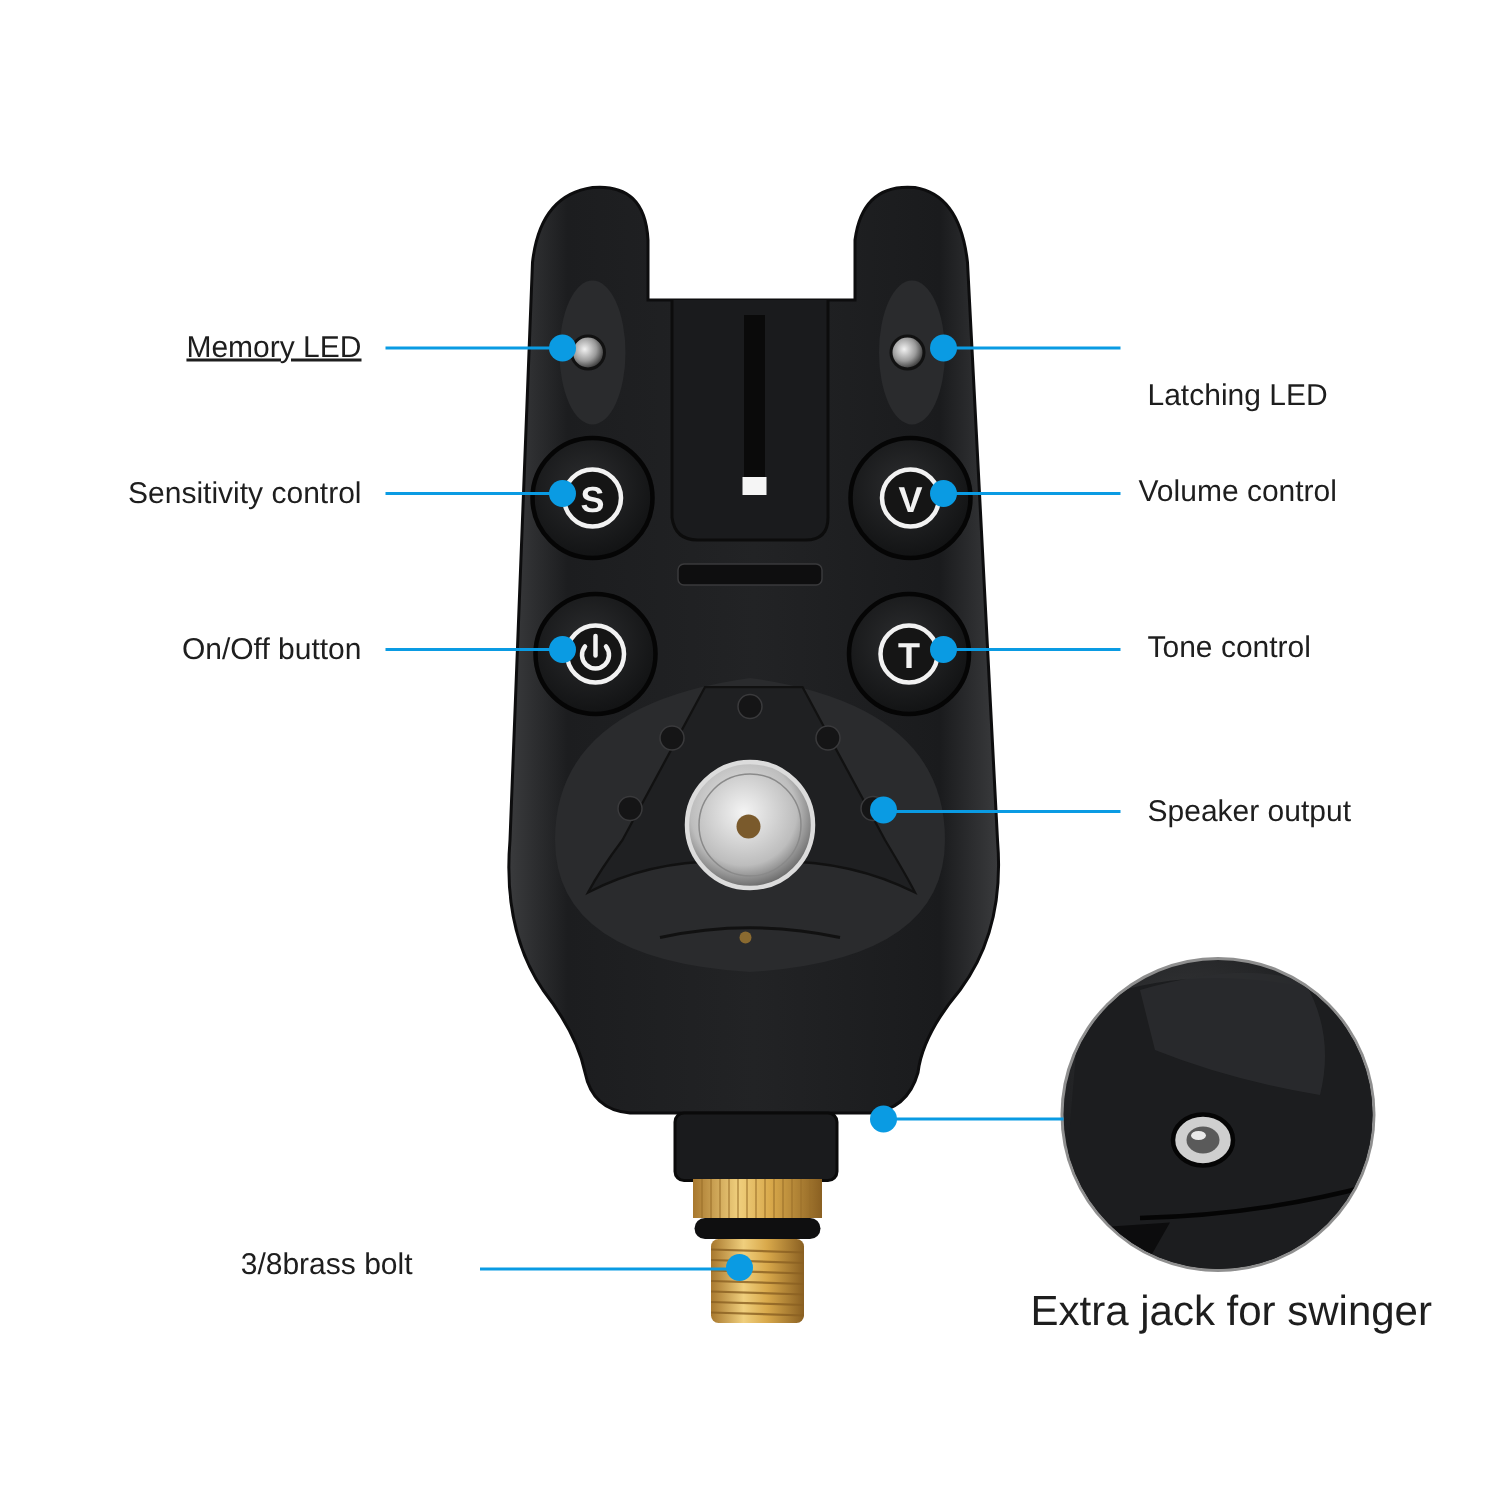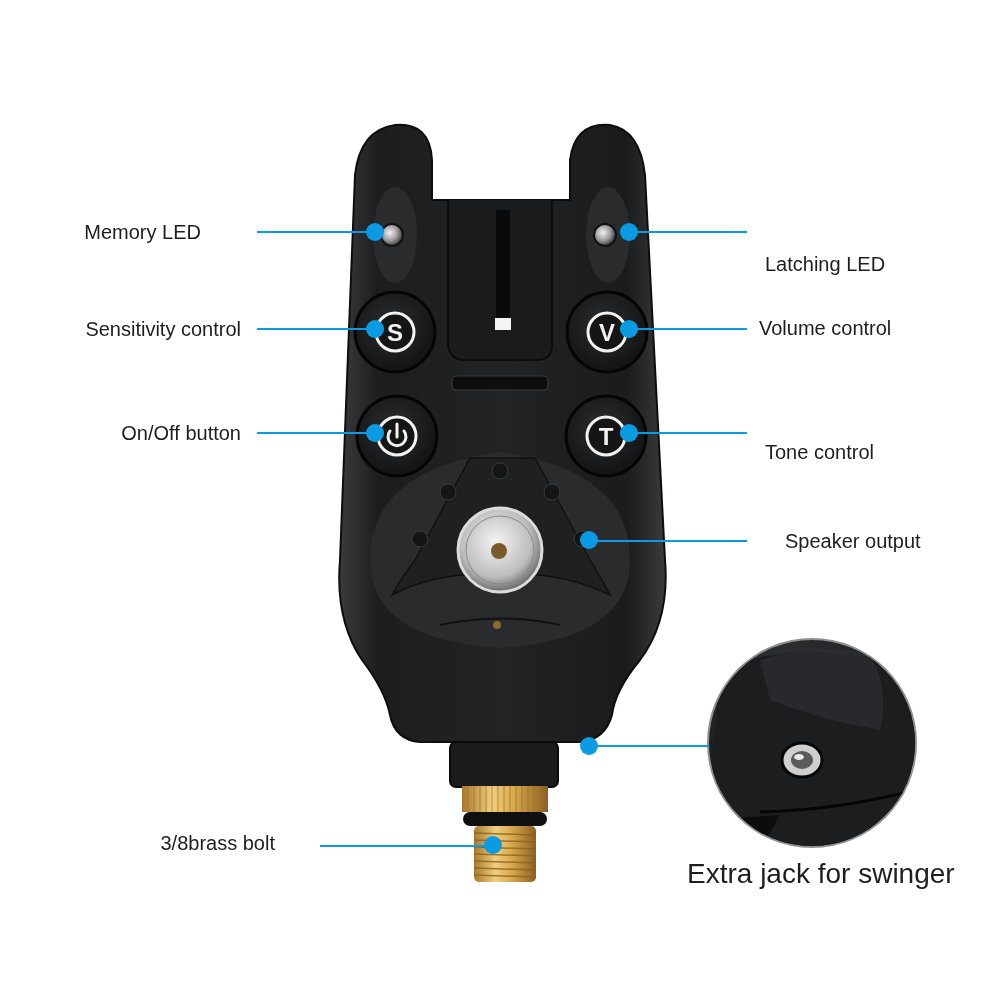--- a/index.html
+++ b/index.html
@@ -159,21 +159,21 @@
       <path d="M 760 660 Q 830 640 870 655 Q 890 690 880 730 Q 820 720 770 700 Z" fill="#2c2d2f" opacity="0.8"></path>
       <path d="M 760 812 Q 840 810 915 790" fill="none" stroke="#050505" stroke-width="3"></path>
       <path d="M 705 820 L 780 815 L 760 850 L 705 850 Z" fill="#0c0c0d"></path>
       <ellipse cx="802" cy="760" rx="20" ry="17" fill="#cfcfcf" stroke="#050505" stroke-width="3"></ellipse>
       <ellipse cx="802" cy="760" rx="11" ry="9" fill="#5a5a5a"></ellipse>
       <ellipse cx="799" cy="757" rx="5" ry="3" fill="#eaeaea"></ellipse>
     </g>
   </g>
 </svg>
 
-<div class="label left" style="right:799px; top:220px;">Memory LED</div>
+<div class="label left" style="right:759px; top:220px;text-decoration:underline;">Memory LED</div>
 <div class="line" style="left:257px; top:231px; width:118px;"></div>
 <div class="dot" style="left:375px; top:232px;"></div>
 
 <div class="label left" style="right:759px; top:317px;">Sensitivity control</div>
 <div class="line" style="left:257px; top:328px; width:118px;"></div>
 <div class="dot" style="left:375px; top:329px;"></div>
 
 <div class="label left" style="right:759px; top:421px;">On/Off button</div>
 <div class="line" style="left:257px; top:432px; width:118px;"></div>
 <div class="dot" style="left:375px; top:433px;"></div>
@@ -183,23 +183,23 @@
 <div class="dot" style="left:493px; top:845px;"></div>
 
 <div class="label" style="left:765px; top:220px;margin-top:32px;">Latching LED</div>
 <div class="line" style="left:629px; top:231px; width:118px;"></div>
 <div class="dot" style="left:629px; top:232px;"></div>
 
 <div class="label" style="left:759px; top:316px;text-align:right;">Volume control</div>
 <div class="line" style="left:629px; top:328px; width:118px;"></div>
 <div class="dot" style="left:629px; top:329px;"></div>
 
-<div class="label" style="left:765px; top:440px;">Tone control</div>
+<div class="label" style="left:765px; top:420px;">Tone control</div>
 <div class="line" style="left:629px; top:432px; width:118px;"></div>
 <div class="dot" style="left:629px; top:433px;"></div>
 
-<div class="label" style="left:765px; top:529px;margin-left:20px;">Speaker output</div>
+<div class="label" style="left:765px; top:529px;">Speaker output</div>
 <div class="line" style="left:589px; top:540px; width:158px;"></div>
 <div class="dot" style="left:589px; top:540px;"></div>
 
 <div class="line" style="left:589px; top:745px; width:120px;"></div>
 <div class="dot" style="left:589px; top:746px;"></div>
 <div class="inset-caption" style="left:687px; top:858px;">Extra jack for swinger</div>
 
 </body></html>

